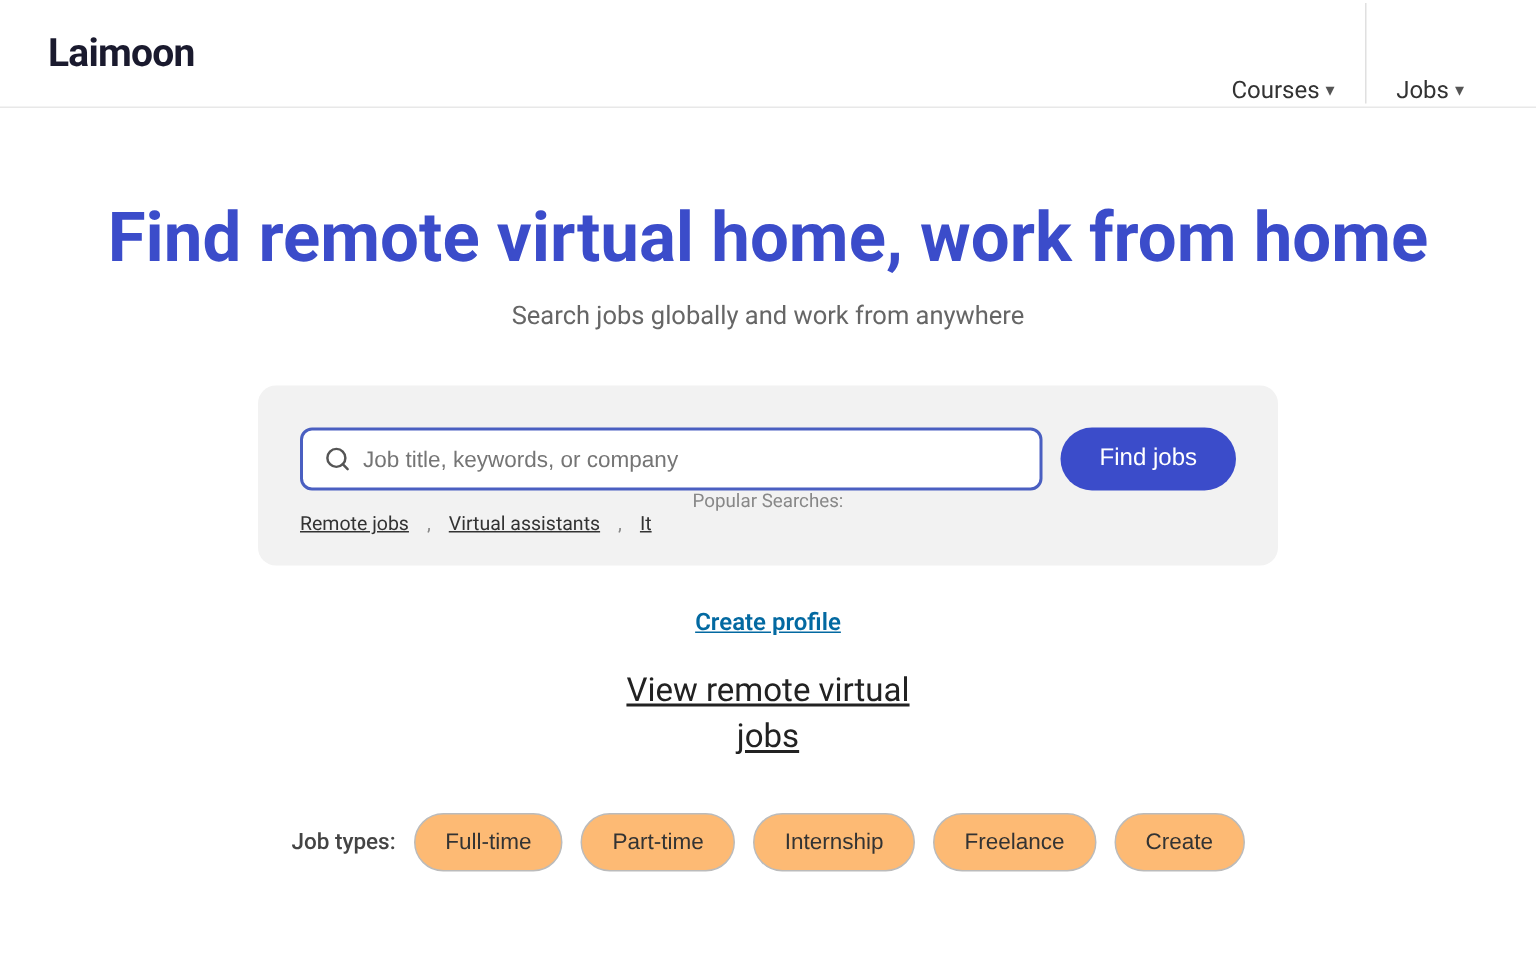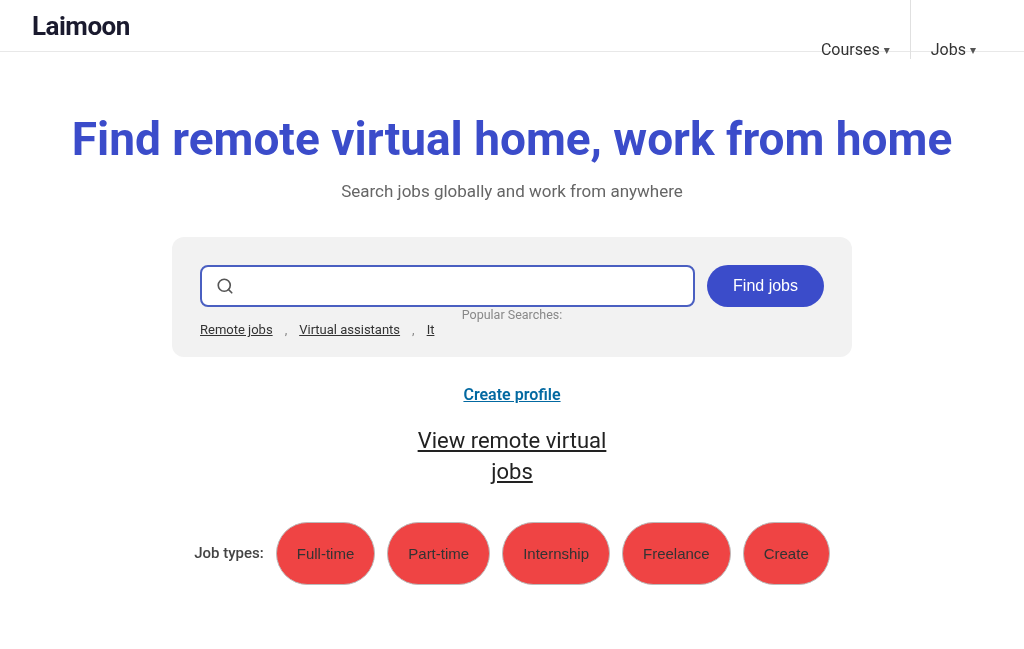--- a/index.html
+++ b/index.html
@@ -15,21 +15,21 @@
       min-height: 649px;
       overflow-x: hidden;
     }
 
     
     .header {
       display: flex;
       align-items: center;
       justify-content: space-between;
       padding: 0 32px;
-      height: 52px;
+      height: 72px;
       border-bottom: 1px solid #e8e8e8;
     }
 
     .logo {
       font-size: 26px;
       font-weight: 700;
       color: #1a1a2e;
       letter-spacing: -0.5px;
     }
 
@@ -200,25 +200,25 @@
 
     .job-types-label {
       font-size: 15px;
       color: #444;
       font-weight: 500;
     }
 
     .job-type-badge {
       border: 1.5px solid #bbb;
       border-radius: 50px;
-      padding: 22px 20px;
+      padding: 10px 20px;
       font-size: 15px;
       color: #333;
       cursor: pointer;
-      background: #ef4444;
+      background: #fdba74;
       transition: background 0.15s, border-color 0.15s;
     }
   </style>
 </head>
 <body>
 
 <header class="header">
   <div class="logo">Laimoon</div>
   <nav class="nav">
     <div class="nav-item">
@@ -237,20 +237,21 @@
   <h1 class="hero-title">Find remote virtual home, work from home</h1>
   <p class="hero-subtitle">Search jobs globally and work from anywhere</p>
 
   <div class="search-container">
     <div class="search-row">
       <div class="search-input-wrapper">
         <svg class="search-icon-svg" width="18" height="18" viewBox="0 0 24 24" fill="none" stroke="#555" stroke-width="2.2" stroke-linecap="round" stroke-linejoin="round">
           <circle cx="11" cy="11" r="8"></circle>
           <line x1="21" y1="21" x2="16.65" y2="16.65"></line>
         </svg>
+        <input class="search-input" type="text" placeholder="Job title, keywords, or company" style="">
       </div>
       <button class="find-jobs-btn">
         <span>Find jobs</span>
       </button>
     </div>
     <div class="popular-searches">
       <span class="popular-label">Popular Searches:</span>
       <div class="popular-links">
         <span class="popular-link">Remote jobs</span>
           <span>, </span>

